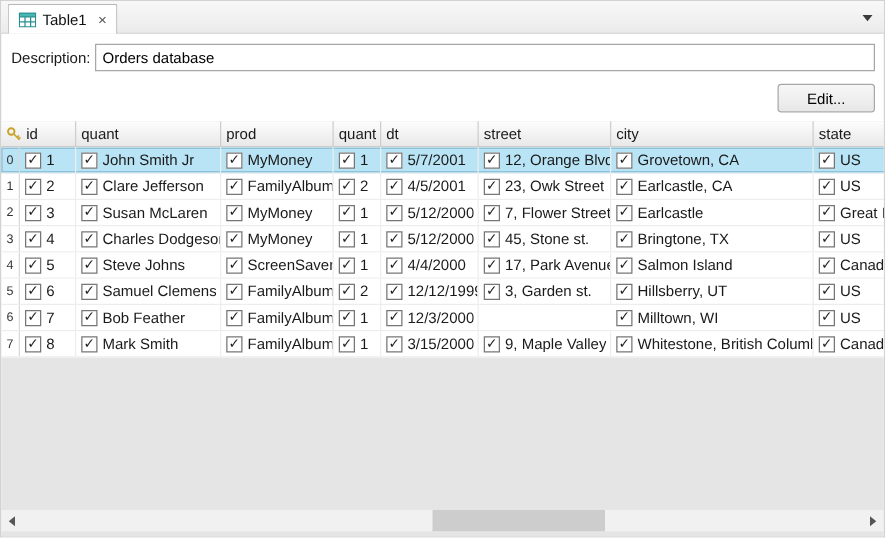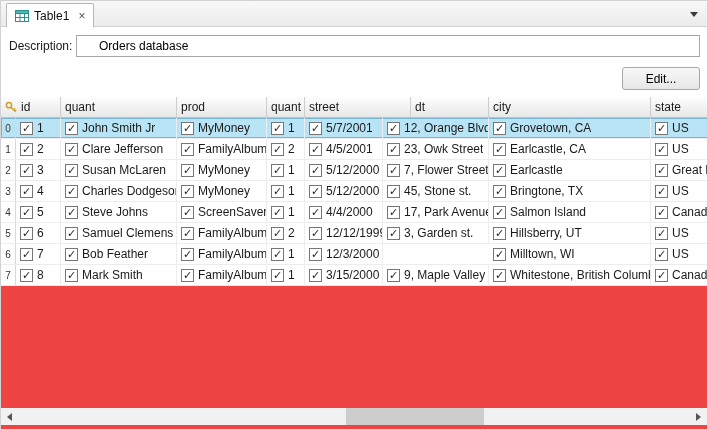--- a/index.html
+++ b/index.html
@@ -21,29 +21,29 @@
     gap:5px; padding:0 8px; background:#fff; border:1px solid #b7b7b7; border-bottom:none;
     border-radius:2px 2px 0 0; cursor:default; }
   .tablabel { color:#111; }
   .tabclose { color:#555; font-size:12px; line-height:1; margin-left:4px; cursor:pointer; }
   .dropdown { position:absolute; right:9px; top:11px; width:0; height:0;
     border-left:4px solid transparent; border-right:4px solid transparent; border-top:5px solid #3a3a3a; cursor:pointer; }
 
   
   .descrow { position:absolute; top:34px; left:8px; right:7px; display:flex; align-items:center; }
   .desclabel { width:67px; flex:0 0 67px; }
-  .descinput { flex:1; height:22px; border:1px solid #a7a7a7; padding:0 22px; font:inherit; background:#fff; }
+  .descinput { flex:1; height:22px; border:1px solid #a7a7a7; padding:0 5px; font:inherit; background:#fff; }
 
   
   .editbtn { position:absolute; top:66px; right:7px; width:78px; height:23px;
     background:linear-gradient(#f7f7f7,#e7e7e7); border:1px solid #a7a7a7; border-radius:3px;
     font:inherit; cursor:pointer; }
 
   
-  .gridregion { position:absolute; top:96px; left:0; right:0; bottom:0; background:#ef4444; overflow:hidden; }
+  .gridregion { position:absolute; top:96px; left:0; right:0; bottom:0; background:#e5e5e5; overflow:hidden; }
   .ghead { display:flex; height:21px; width:770px;
     background:linear-gradient(#fdfdfd,#e8e8e8); border-bottom:1px solid #c2c2c2; }
   .hcell { display:flex; align-items:center; gap:4px; padding-left:4px; height:100%;
     border-right:1px solid #cdcdcd; overflow:hidden; white-space:nowrap; cursor:default; }
   .hicon { display:flex; align-items:center; }
   .gbody { width:770px; }
   .grow { display:flex; height:21px; width:770px; border-bottom:1px solid #ededed; background:#fff; }
   .grow.selected { background:#b9e4f5; box-shadow:inset 0 0 0 1px #79b6d3; }
   .rnum { flex:0 0 15px; width:15px; display:flex; align-items:center; justify-content:center;
     font-size:10px; color:#333; border-right:1px solid #d9d9d9; }
@@ -104,25 +104,25 @@
         </div>
         <div class="hcell" style="width: 116px; flex: 0 0 116px;">
           <span>quant</span>
         </div>
         <div class="hcell" style="width: 90px; flex: 0 0 90px;">
           <span>prod</span>
         </div>
         <div class="hcell" style="width: 38px; flex: 0 0 38px;">
           <span>quant</span>
         </div>
+        <div class="hcell" style="width: 78px; flex: 0 0 78px;">
+          <span>dt</span>
+        </div>
         <div class="hcell" style="width: 106px; flex: 0 0 106px;">
           <span>street</span>
-        </div>
-        <div class="hcell" style="width: 78px; flex: 0 0 78px;">
-          <span>dt</span>
         </div>
         <div class="hcell" style="width: 162px; flex: 0 0 162px;">
           <span>city</span>
         </div>
         <div class="hcell" style="width: 120px; flex: 0 0 120px;">
           <span>state</span>
         </div>
       </div>
     <div class="gbody">
         <div class="grow selected">

